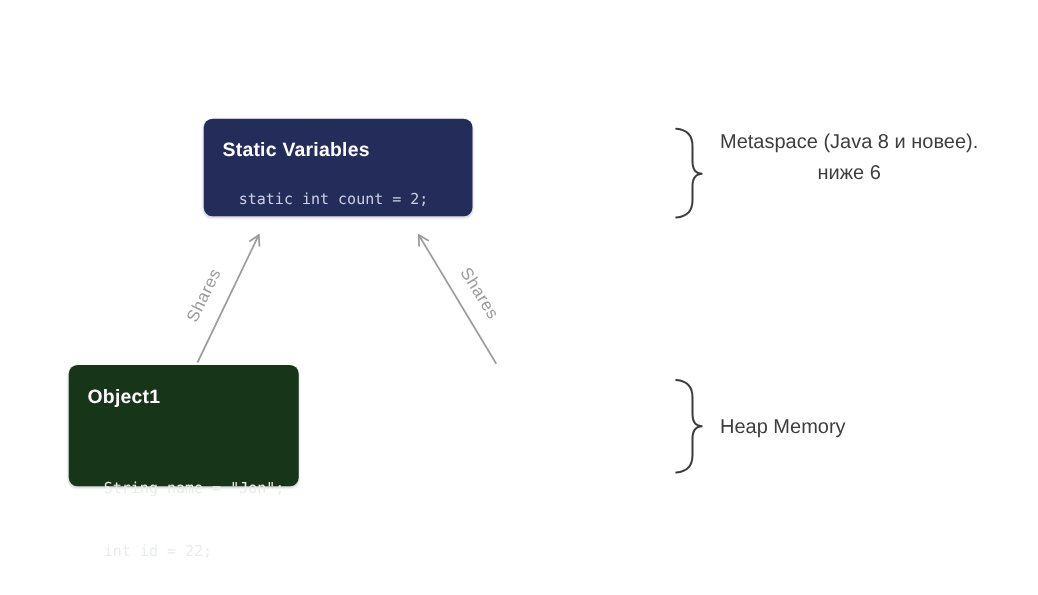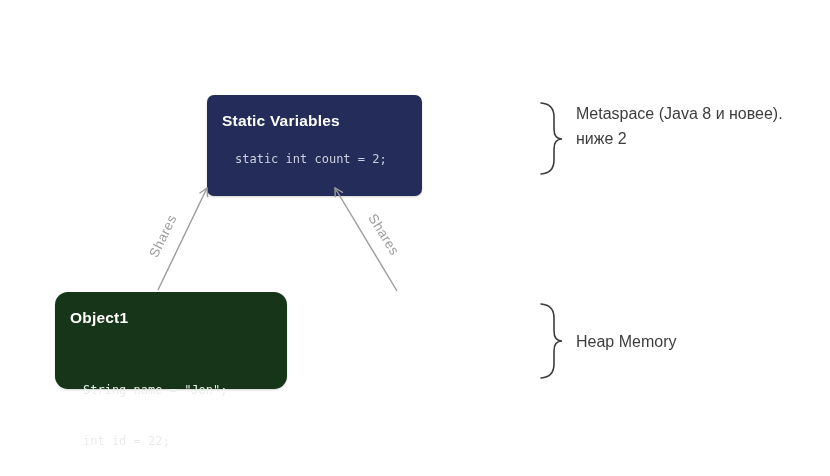--- a/index.html
+++ b/index.html
@@ -18,30 +18,28 @@
   .box {
     position: absolute;
     border-radius: 7px;
     box-sizing: border-box;
     box-shadow: 0 1px 2px rgba(0,0,0,0.18);
   }
   .static-box {
     left: 163px;
     top: 95px;
     width: 215px;
-    height: 101px;
+    height: 78px;
     background: var(--static-box-bg, #242c59);
-    margin-left: 44px;
   }
   .object-box {
     top: 292px;
-    width: 232px;
+    width: 184px;
     height: 97px;
     background: var(--object-box-bg, #173518);
-    border-radius: 13px;
   }
   .object1 { left: 55px; }
   .object2 { left: 289px; }
   .box-title {
     position: absolute;
     left: 15px;
     top: 17px;
     color: var(--title-text, #ffffff);
     font-weight: bold;
     font-size: 15.5px;
@@ -87,21 +85,21 @@
     fill: none;
     stroke-linecap: round;
   }
   .annotation {
     position: absolute;
     color: var(--annotation-text, #3d3d3d);
     font-size: 16px;
     line-height: 25px;
     white-space: nowrap;
   }
-  .metaspace-annotation { left: 576px; top: 101px; }
+  .metaspace-annotation { left: 576px; top: 101px; text-align: center; }
   .heap-annotation { left: 576px; top: 329px; }
 </style>
 </head>
 <body>
 
 <div class="canvas">
 
   <div class="box static-box">
     <div class="box-title">Static Variables</div>
     <div class="box-code">static int count = 2;</div>
@@ -129,18 +127,18 @@
     <text class="arrow-label" transform="translate(167,238) rotate(-64)" text-anchor="middle">Shares</text>
     <text class="arrow-label" transform="translate(380,237) rotate(58)" text-anchor="middle">Shares</text>
 
     <path class="brace" d="M 541 103 Q 554 104 554 117 L 554 129 Q 554 139 562 139 Q 554 139 554 149 L 554 160 Q 554 173 541 174"></path>
 
     <path class="brace" d="M 541 304 Q 554 305 554 318 L 554 331 Q 554 341 562 341 Q 554 341 554 351 L 554 364 Q 554 377 541 378"></path>
   </svg>
 
   <div class="annotation metaspace-annotation">
     <div>Metaspace (Java 8 и новее).</div>
-    <div>ниже 2</div>
+    <div>ниже 6</div>
   </div>
 
   <div class="annotation heap-annotation">Heap Memory</div>
 
 </div>
 
 </body></html>

